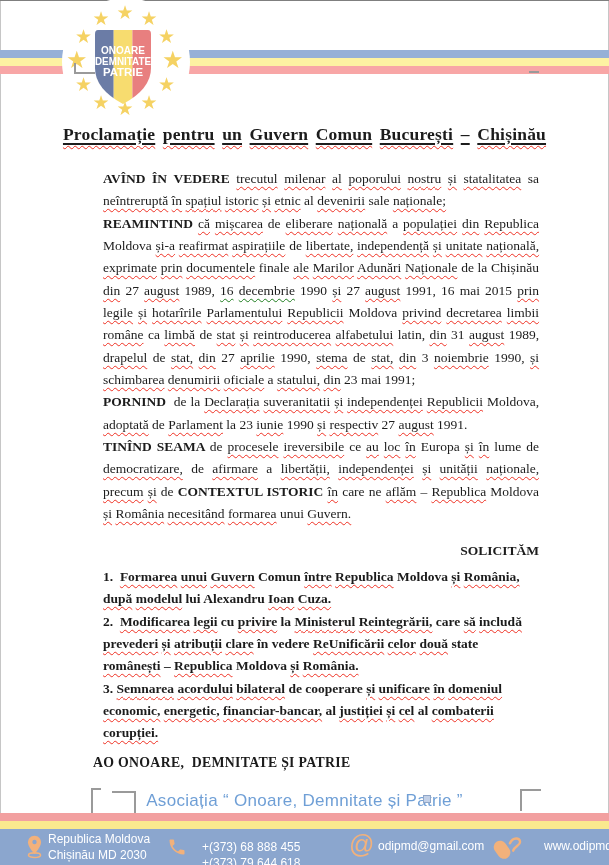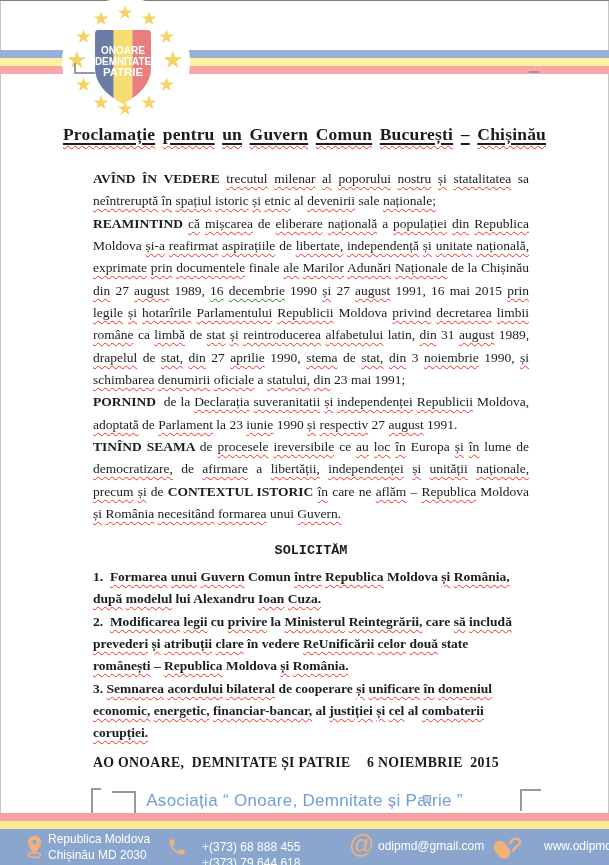--- a/index.html
+++ b/index.html
@@ -23,25 +23,25 @@
   .mark-fl-a{left:91px;top:788px;width:8px;height:23px;border-left:2px solid #9a9a9a;border-top:2px solid #9a9a9a;}
   .mark-fl-b{left:112px;top:791px;width:22px;height:20px;border-top:2px solid #9a9a9a;border-right:2px solid #9a9a9a;}
   .mark-fr{left:520px;top:789px;width:19px;height:20px;border-left:2px solid #9a9a9a;border-top:2px solid #9a9a9a;}
   .mark-sq{left:423px;top:795px;width:6px;height:6px;background:#c3d1e8;border:1px solid #8fa6c8;}
   
   .title{position:absolute;left:0;right:0;top:120px;margin:4px;text-align:center;
          font-size:17.5px;font-weight:bold;word-spacing:3px;letter-spacing:.2px;z-index:6;}
   .tw{text-decoration:underline solid #1d1d1d 1.5px;text-underline-offset:3px;}
   .tww{text-decoration:underline wavy #ef3124 1px;text-underline-offset:5px;}
   
-  .doc{position:absolute;left:93px;top:168px;width:436px;z-index:6;}
+  .doc{position:absolute;left:103px;top:168px;width:436px;z-index:6;}
   .doc p{margin:0;font-size:13.5px;line-height:22.35px;}
   p.para{text-align:justify;}
   p.para.noj{text-align:left;}
-  p.heading{text-align:center;font-weight:bold;margin:14px 0 4px;font-family:Liberation Mono, monospace;}
+  p.heading{text-align:right;font-weight:bold;margin:14px 0 4px;}
   .b{font-weight:bold;}
   .w{text-decoration:underline wavy #ef3124 1px;text-underline-offset:2.5px;}
   .w.g{text-decoration-color:#1e7d1e;}
   
   .sig{position:absolute;left:93px;top:755px;width:436px;display:flex;justify-content:space-between;
        font-weight:bold;font-size:13.8px;letter-spacing:.3px;z-index:6;font-family:Liberation Serif, serif;}
   .sig-right{padding-right:30px;}
   
   .assoc{position:absolute;left:0;right:0;top:791px;text-align:center;z-index:4;
          font-family:"Liberation Sans",sans-serif;font-size:17px;color:#6f9fd6;letter-spacing:.3px;}
@@ -116,21 +116,20 @@
       <p class="para"><span class="b">PORNIND</span><span class="">&nbsp; de la </span><span class="w">Declarația</span> <span class="w">suveranitatii</span> <span class="w">și</span> <span class="w">independenței</span> <span class="w">Republicii</span><span class=""> Moldova, </span><span class="w">adoptată</span><span class=""> de </span><span class="w">Parlament</span><span class=""> la 23 </span><span class="w">iunie</span><span class=""> 1990 </span><span class="w">și</span> <span class="w">respectiv</span><span class=""> 27 </span><span class="w">august</span><span class=""> 1991.</span></p>
       <p class="para"><span class="b">TINÎND SEAMA </span><span class="">de </span><span class="w">procesele</span> <span class="w">ireversibile</span><span class=""> ce </span><span class="w">au</span> <span class="w">loc</span> <span class="w">în</span><span class=""> Europa </span><span class="w">și</span> <span class="w">în</span><span class=""> lume de </span><span class="w">democratizare,</span><span class=""> de </span><span class="w">afirmare</span><span class=""> a </span><span class="w">libertății,</span> <span class="w">independenței</span> <span class="w">și</span> <span class="w">unității</span> <span class="w">naționale,</span><span class=""> </span><span class="w">precum</span> <span class="w">și</span><span class=""> de </span><span class="b">CONTEXTUL ISTORIC</span><span class=""> </span><span class="w">în</span><span class=""> care ne </span><span class="w">aflăm</span><span class=""> – </span><span class="w">Republica</span><span class=""> Moldova </span><span class="w">și</span><span class=""> </span><span class="w">România</span> <span class="w">necesitând</span> <span class="w">formarea</span><span class=""> unui </span><span class="w">Guvern.</span></p>
       <p class="heading">SOLICITĂM</p>
       <p class="para noj"><span class="b">1.&nbsp; </span><span class="w b">Formarea</span> <span class="w b">unui</span> <span class="w b">Guvern</span><span class="b"> Comun </span><span class="w b">între</span> <span class="w b">Republica</span><span class="b"> Moldova </span><span class="w b">și</span> <span class="w b">România,</span><span class="b"> </span><span class="w b">după</span> <span class="w b">modelul</span><span class="b"> lui Alexandru </span><span class="w b">Ioan</span> <span class="w b">Cuza.</span></p>
       <p class="para noj"><span class="b">2.&nbsp; </span><span class="w b">Modificarea</span> <span class="w b">legii</span><span class="b"> cu </span><span class="w b">privire</span><span class="b"> la </span><span class="w b">Ministerul</span> <span class="w b">Reintegrării,</span><span class="b"> care </span><span class="w b">să</span> <span class="w b">includă</span> <span class="w b">prevederi</span> <span class="w b">și</span> <span class="w b">atribuții</span> <span class="w b">clare</span><span class="b"> în vedere </span><span class="w b">ReUnificării</span> <span class="w b">celor</span> <span class="w b">două</span><span class="b"> state </span><span class="w b">românești</span><span class="b"> – </span><span class="w b">Republica</span><span class="b"> Moldova </span><span class="w b">și</span> <span class="w b">România.</span></p>
       <p class="para noj"><span class="b">3.&nbsp;</span><span class="w b">Semnarea</span> <span class="w b">acordului</span> <span class="w b">bilateral</span><span class="b"> de cooperare </span><span class="w b">și</span> <span class="w b">unificare</span> <span class="w b">în</span> <span class="w b">domeniul</span><span class="b"> </span><span class="w b">economic,</span> <span class="w b">energetic,</span> <span class="w b">financiar-bancar,</span><span class="b"> al </span><span class="w b">justiției</span> <span class="w b">și</span> <span class="w b">cel</span><span class="b"> al </span><span class="w b">combaterii</span> <span class="w b">corupției.</span></p>
     </div>
 
   <div class="sig">
     <span class="sig-left">AO ONOARE,&nbsp; DEMNITATE ȘI PATRIE</span>
-    <span class="sig-right">6 NOIEMBRIE&nbsp; 2015</span>
   </div>
 
   <div class="assoc">Asociația “ Onoare, Demnitate și Patrie ”</div>
 
   <div class="bs-red"></div>
   <div class="bs-yellow"></div>
 
   <div class="bar">
     <svg class="icon i-pin" width="17" height="28" viewBox="0 0 24 32">
       <ellipse cx="12" cy="27.5" rx="8.5" ry="3.2" fill="none" stroke="#f2b17b" stroke-width="2.2"></ellipse>

